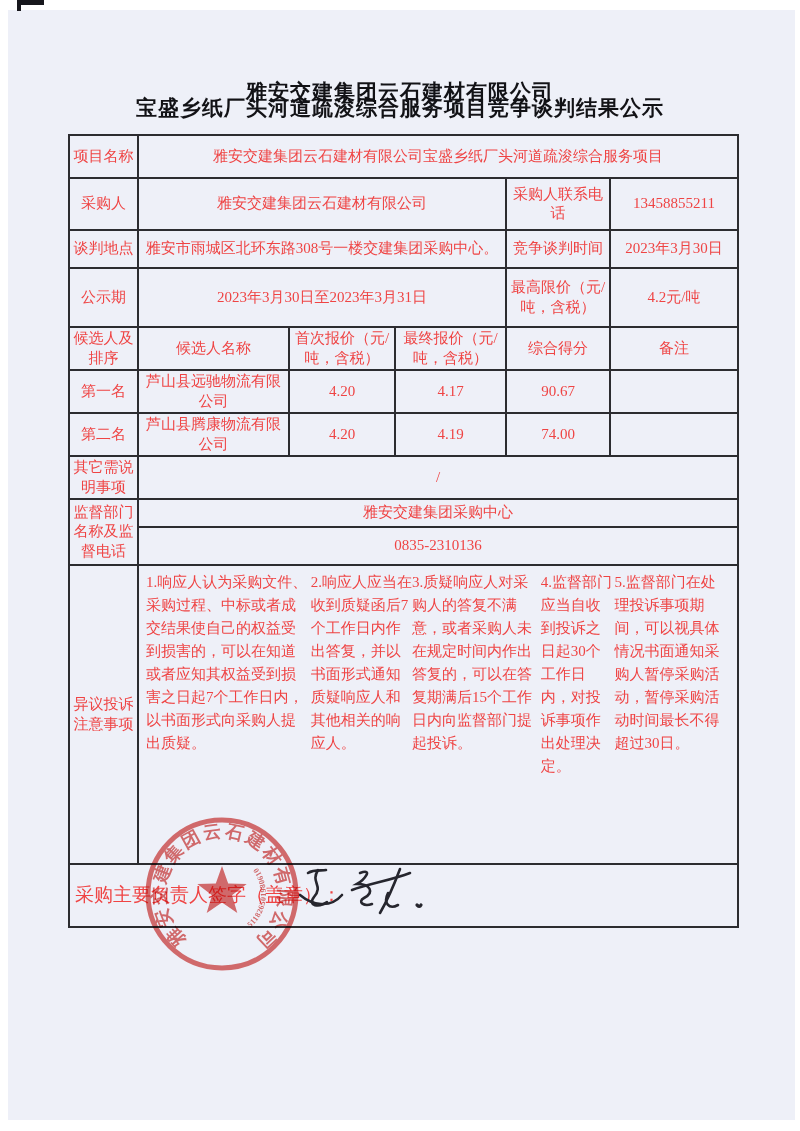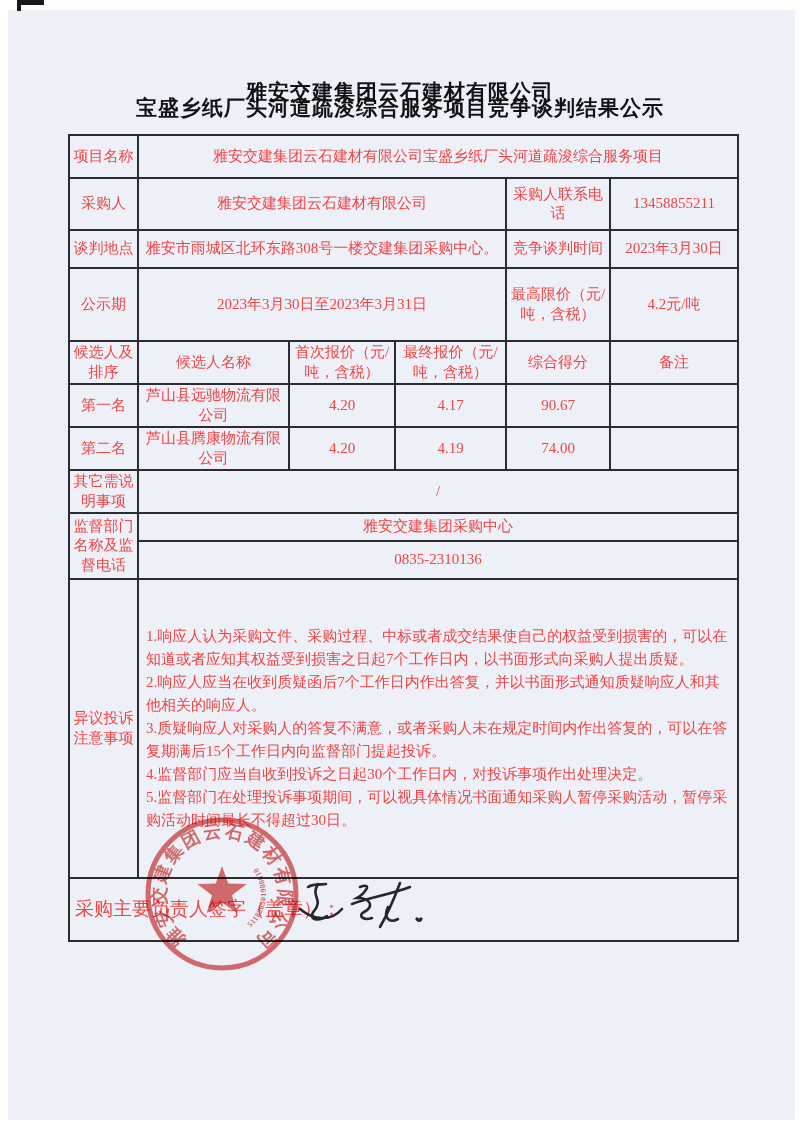--- a/index.html
+++ b/index.html
@@ -13,21 +13,21 @@
                font-family:"Liberation Sans","DejaVu Sans",sans-serif;
                font-weight:bold; font-size:21px; letter-spacing:1px; color:#121216; }
   .title-1 { top:78px; }
   .title-2 { top:94px; }
 
   table.doc-table { position:absolute; left:68px; top:134px; width:669px;
                     border-collapse:collapse; table-layout:fixed; }
   td { border:2px solid #2c2c30; font-size:15px; text-align:center; vertical-align:middle;
        padding:1px 3px; word-break:break-all; line-height:1.3; color:#ef4444; }
   td.obj-cell { text-align:left; padding:4px 7px; }
-  .obj-wrap { display:flex; flex-direction:column; justify-content:center; height:100%; min-height:288px; }
+  .obj-wrap { display:flex; flex-direction:row; justify-content:center; height:100%; min-height:288px; }
   .obj-item { line-height:23px; }
   td.sig-cell { text-align:left; position:relative; padding-left:5px; }
   .sig-label { font-size:19px;font-family:Liberation Serif, serif; }
   .sig-svg { position:absolute; left:222px; top:-6px; }
 
   .seal { position:absolute; left:140px; top:812px; width:164px; height:164px;
           pointer-events:none; opacity:0.82; mix-blend-mode:multiply; z-index:6; }
   .seal text { font-family:"Liberation Serif","DejaVu Serif",serif; font-weight:bold; }
   .handwriting { z-index:4; }
 </style>
@@ -60,21 +60,21 @@
     <td colspan="3">雅安交建集团云石建材有限公司</td>
     <td>采购人联系电话</td>
     <td>13458855211</td>
   </tr>
   <tr style="height:38px">
     <td>谈判地点</td>
     <td colspan="3">雅安市雨城区北环东路308号一楼交建集团采购中心。</td>
     <td>竞争谈判时间</td>
     <td>2023年3月30日</td>
   </tr>
-  <tr style="height:73px">
+  <tr style="height:59px">
     <td>公示期</td>
     <td colspan="3">2023年3月30日至2023年3月31日</td>
     <td>最高限价（元/吨，含税）</td>
     <td>4.2元/吨</td>
   </tr>
   <tr style="height:43px">
     <td>候选人及排序</td>
     <td>候选人名称</td>
     <td>首次报价（元/吨，含税）</td>
     <td>最终报价（元/吨，含税）</td>

